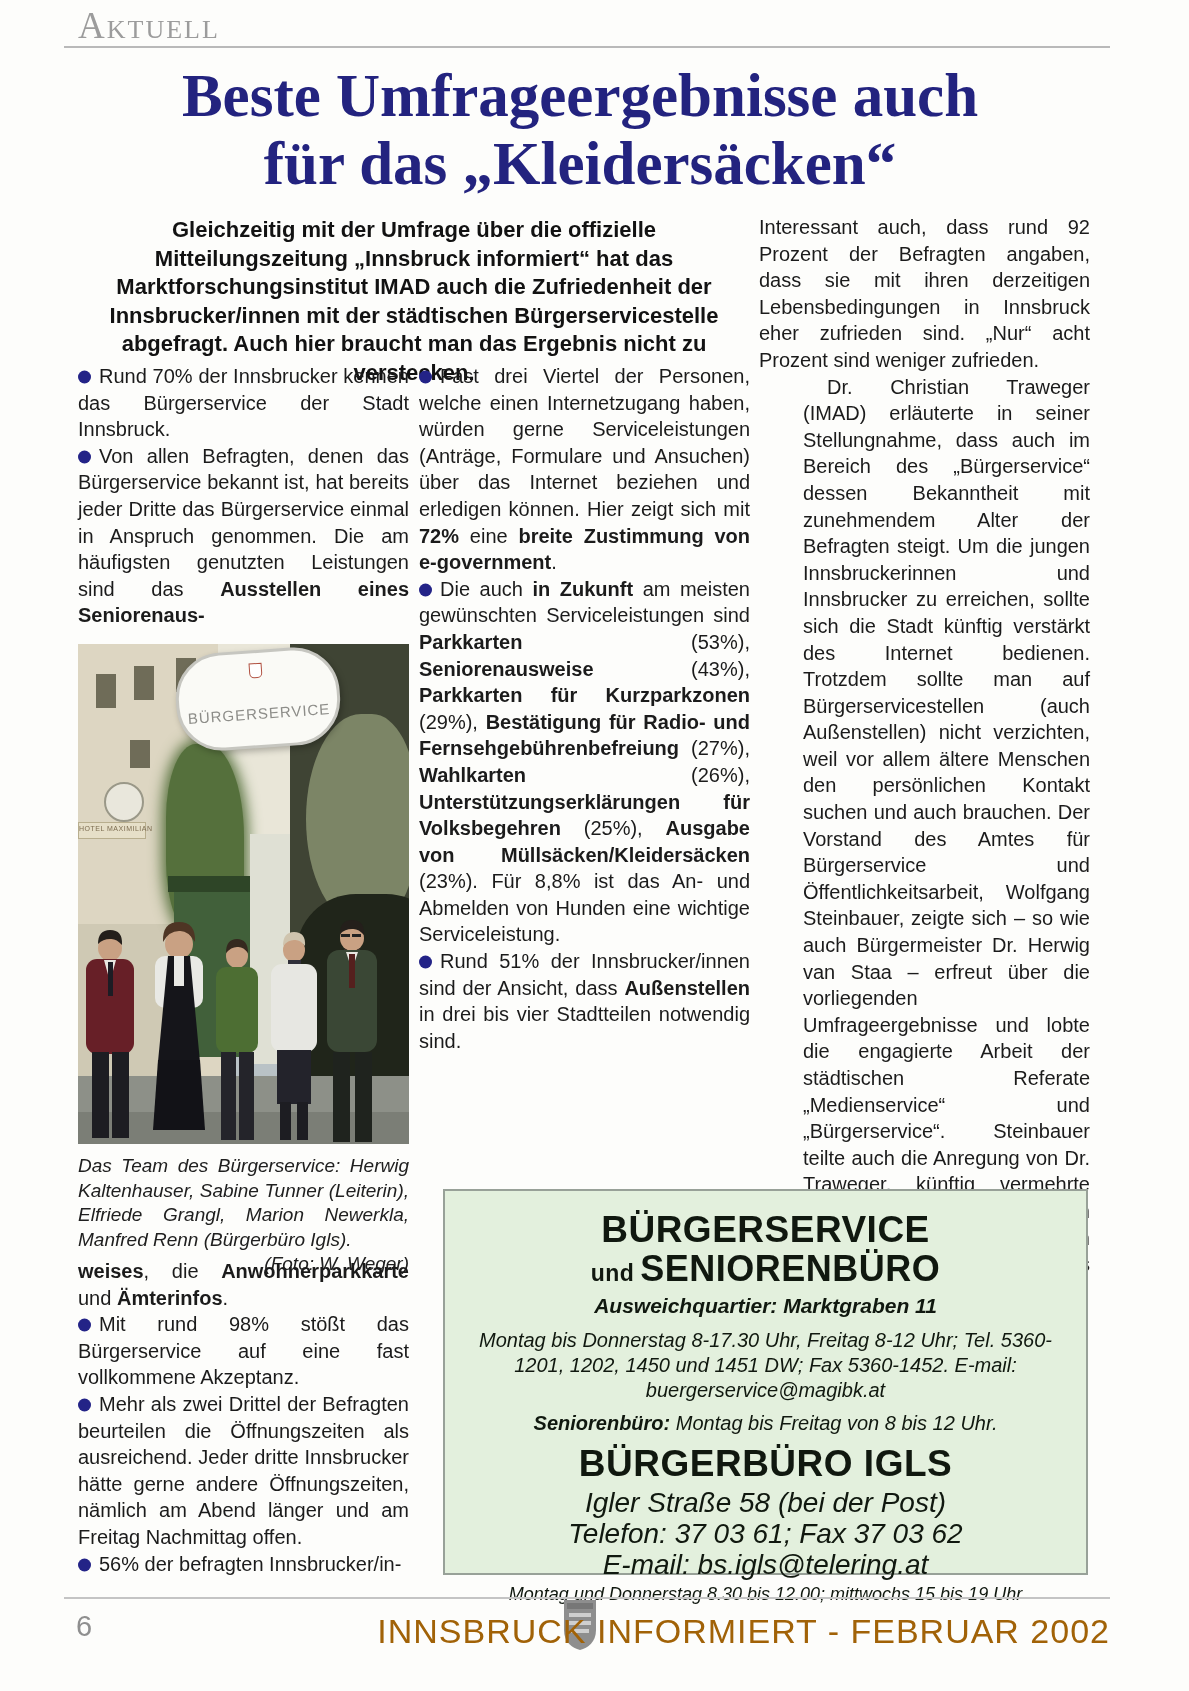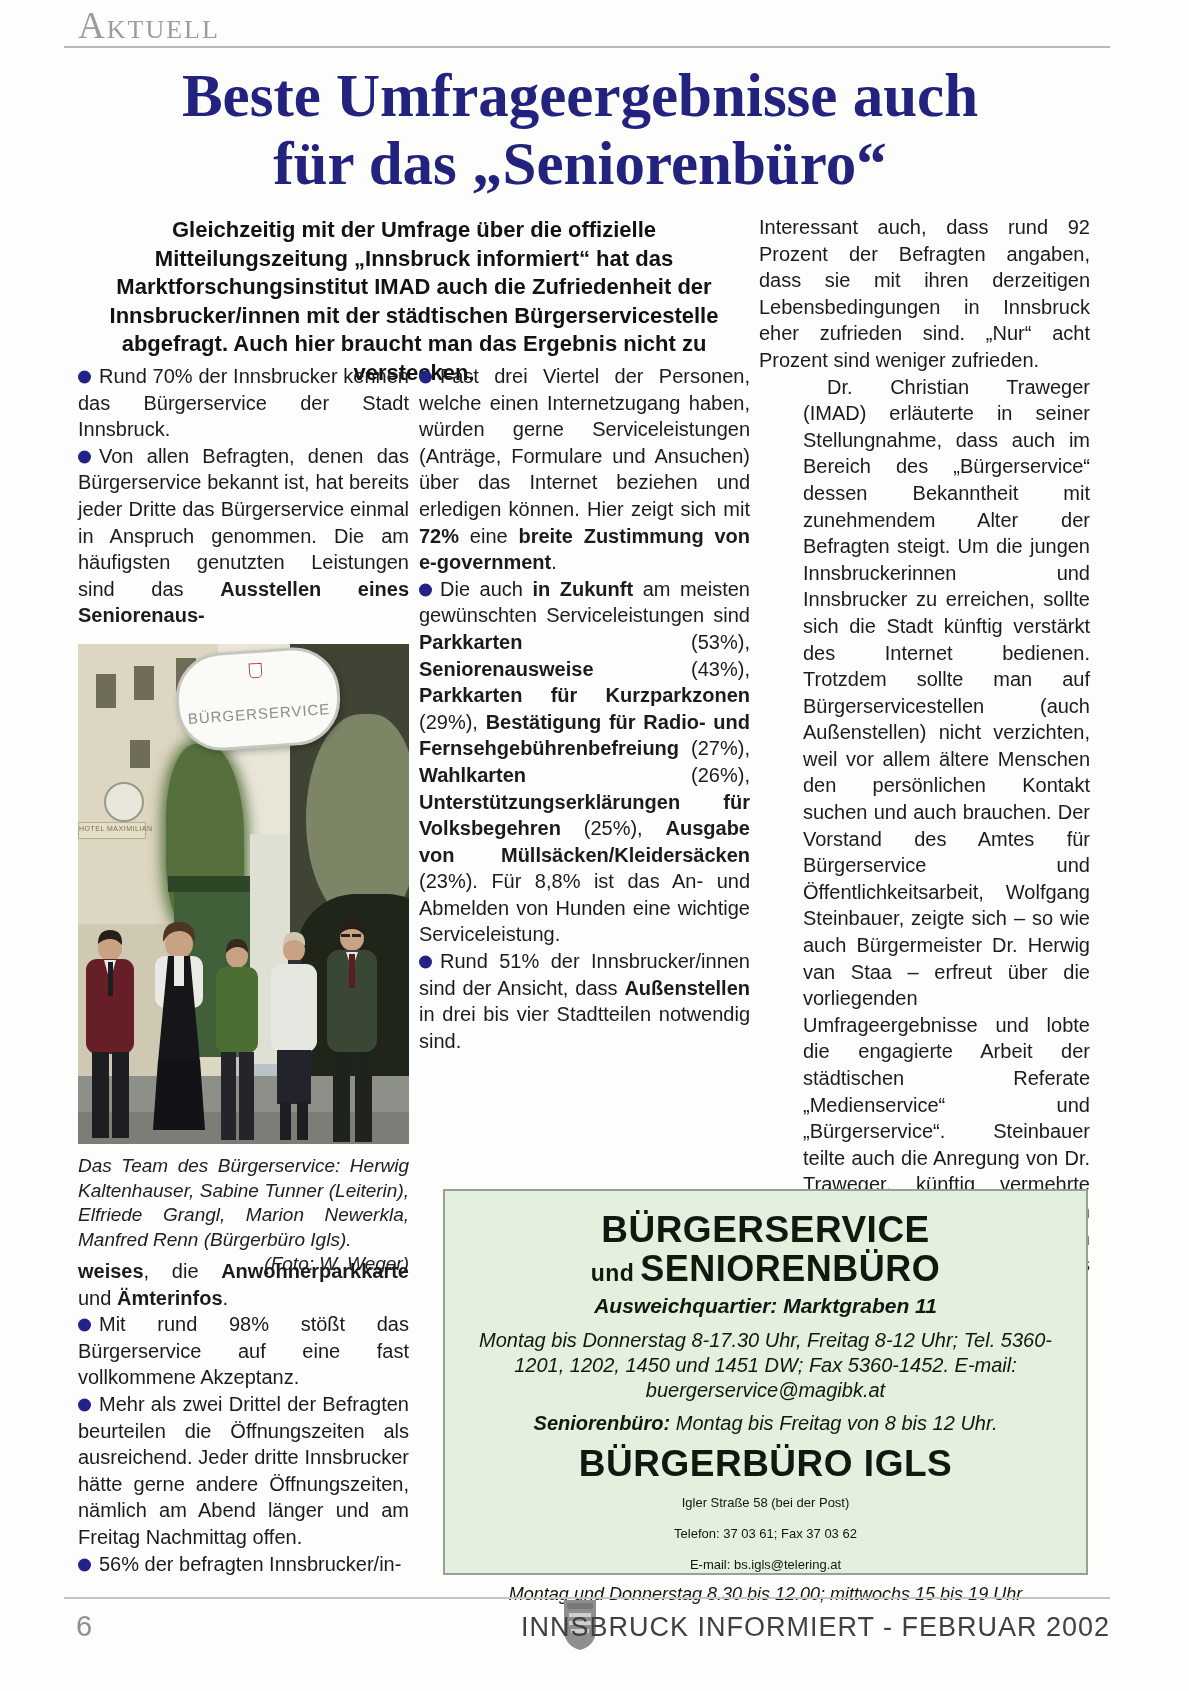--- a/index.html
+++ b/index.html
@@ -75,40 +75,40 @@
   .infobox{position:absolute;left:443px;top:1189px;width:645px;height:386px;background:#e3f0dd;
            border:2px solid #98a198;box-sizing:border-box;text-align:center;color:#10180f;}
   .ib-t1{margin-top:20px;font-size:37px;font-weight:bold;letter-spacing:.5px;line-height:1.05;}
   .ib-t2{font-size:36px;font-weight:bold;letter-spacing:.5px;line-height:1.05;}
   .ib-t2 .small{font-size:23px;font-weight:bold;margin-right:6px;}
   .ib-sub{margin-top:6px;font-size:21px;font-style:italic;font-weight:bold;}
   .ib-line{margin:10px auto 0;width:580px;font-size:20px;font-style:italic;line-height:25px;}
   .ib-senior{margin-top:9px;font-size:20px;font-style:italic;}
   .ib-senior .lbl{font-weight:bold;margin-top:28px;}
   .ib-t3{margin-top:8px;font-size:37px;font-weight:bold;letter-spacing:.5px;}
-  .ib-addr,.ib-phone,.ib-mail{margin-top:5px;font-size:13px;line-height:26px;}
+  .ib-addr,.ib-phone,.ib-mail{margin-top:5px;font-size:28px;font-style:italic;line-height:26px;}
   .ib-hours2{margin-top:6px;font-size:18px;font-style:italic;}
 
   
   .footer-rule{position:absolute;left:64px;top:1597px;width:1046px;height:2px;background:#c4c4c4;}
   .pagenum{position:absolute;left:76px;top:1610px;font-size:29px;color:#8f8f8f;}
   .crest{position:absolute;left:561px;top:1597px;}
-  .footmag{position:absolute;right:79px;top:1612px;font-size:27px;color:#404040;letter-spacing:1px;}
+  .footmag{position:absolute;right:79px;top:1612px;font-size:34px;color:#a16207;letter-spacing:1px;}
 </style>
 </head>
 <body>
 
 <div class="page">
 
   <div class="kicker">AKTUELL</div>
   <div class="header-rule"></div>
 
   <div class="title">
     <span>Beste Umfrageergebnisse auch</span><br>
-    <span>für das „Seniorenbüro“</span>
+    <span>für das „Kleidersäcken“</span>
   </div>
 
   <div class="lead">Gleichzeitig mit der Umfrage über die offizielle Mitteilungszeitung „Innsbruck informiert“ hat das Marktforschungsinstitut IMAD auch die Zufriedenheit der Innsbrucker/innen mit der städtischen Bürgerservicestelle abgefragt. Auch hier braucht man das Ergebnis nicht zu verstecken.</div>
 
   <div class="col col-left">
     <p class="body"><span class="dot"></span><span><span>Rund 70% der Innsbrucker kennen das Bürgerservice der Stadt Innsbruck.</span></span></p>
     <p class="body"><span class="dot"></span><span><span>Von allen Befragten, denen das Bürgerservice bekannt ist, hat bereits jeder Dritte das Bürgerservice einmal in Anspruch genommen. Die am häufigsten genutzten Leistungen sind das </span><span class="b">Ausstellen eines Seniorenaus-</span></span></p>
   </div>
 
   <div class="col col-mid">

